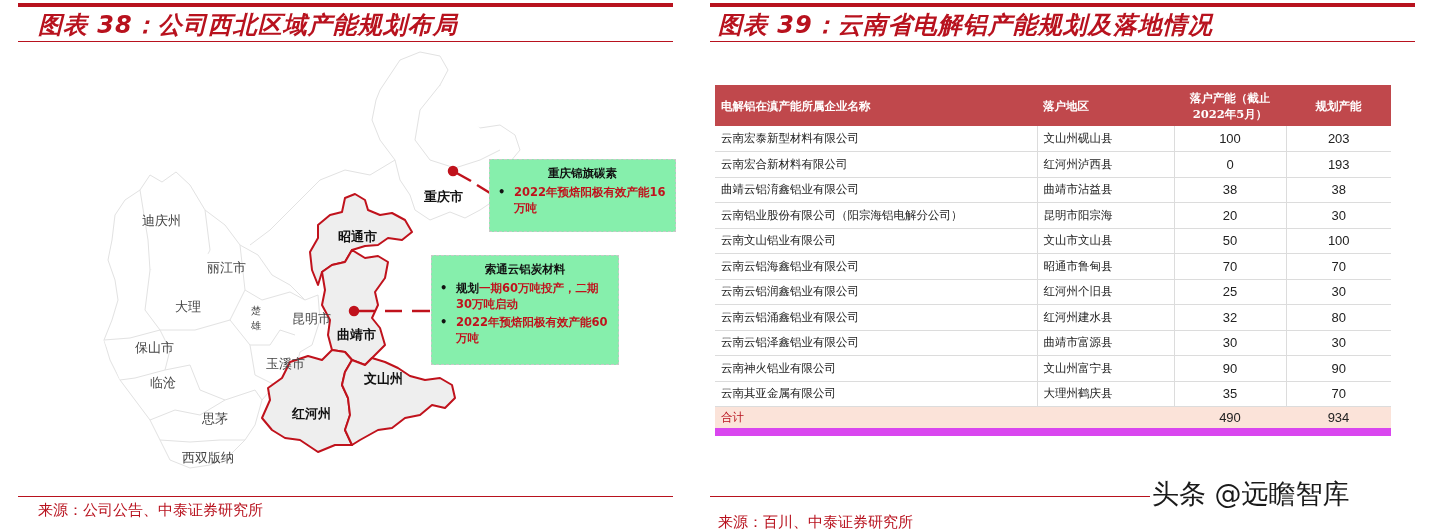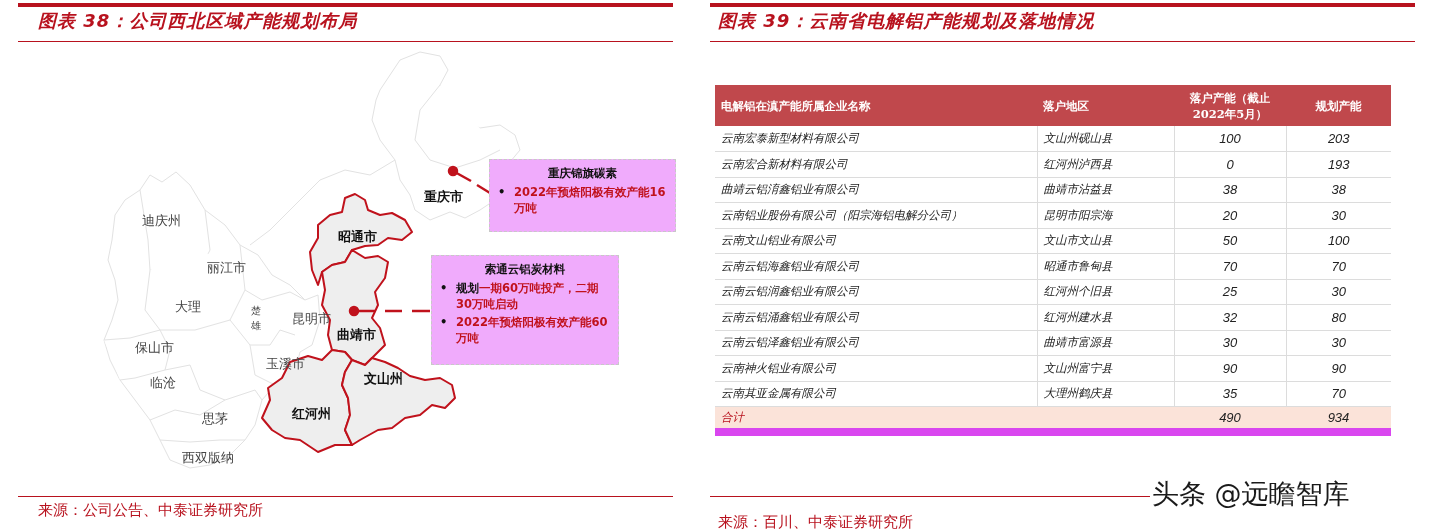--- a/index.html
+++ b/index.html
@@ -6,21 +6,21 @@
   html, body { width: 1434px; height: 532px; background: #ffffff; overflow: hidden; }
   body { position: relative; font-family: "DejaVu Serif", "Liberation Serif", serif; color: #222; }
 
   .panel { position: absolute; top: 0; height: 532px; }
   #panel-left { left: 0; width: 700px; }
   #panel-right { left: 700px; width: 734px; }
 
   .top-bar { position: absolute; top: 3px; height: 4px; background: #b8121e; }
   .title {
     position: absolute; top: 9px; font-family: "DejaVu Sans", "Liberation Sans", sans-serif;
-    font-weight: bold; font-style: italic; color: #b8121e; font-size: 18px; letter-spacing: 1px;
+    font-weight: bold; font-style: italic; color: #b8121e; font-size: 24px; letter-spacing: 1px;
     white-space: nowrap;
   }
   .title-rule { position: absolute; top: 41px; height: 1px; background: #b8121e; }
   .source-rule { position: absolute; top: 496px; height: 1px; background: #b8121e; }
   .source {
     position: absolute; top: 501px; font-size: 15px; color: #b8121e; white-space: nowrap;
     font-family: "DejaVu Serif", "Liberation Serif", serif;
   }
 
   
@@ -29,21 +29,21 @@
   #panel-left .title-rule { left: 18px; width: 655px; }
   #panel-left .source-rule { left: 18px; width: 655px; }
   #panel-left .source { left: 38px; text-align: center; }
 
   .map-svg { position: absolute; left: 0; top: 42px; width: 700px; height: 450px; }
   .map-label { position: absolute; font-size: 13px; color: #444; white-space: nowrap; }
   .map-label-bold { position: absolute; font-size: 13px; font-weight: bold; color: #111; white-space: nowrap; }
   .map-label-vert { position: absolute; font-size: 10px; color: #444; width: 12px; line-height: 15px; }
 
   .callout {
-    position: absolute; border: 1.5px dashed #c8c8c8; background: #f0abfc; padding: 6px 8px;
+    position: absolute; border: 1.5px dashed #c8c8c8; background: #86efac; padding: 6px 8px;
     font-family: "DejaVu Sans", "Liberation Sans", sans-serif; font-size: 11.5px; font-weight: bold;
   }
   .callout-title { text-align: center; color: #111; margin-bottom: 3px; font-family: "DejaVu Serif", serif; }
   .callout-item { display: flex; line-height: 16px; }
   .callout-item .bullet { width: 16px; flex-shrink: 0; color: #111; text-align: left; }
   .red { color: #c0121c; }
   .dark { color: #111; }
 
   
   #panel-right .top-bar { left: 10px; width: 705px; }
@@ -55,21 +55,21 @@
   .table-wrap { position: absolute; left: 15px; top: 85px; width: 676px; }
   table { width: 100%; border-collapse: collapse; table-layout: fixed; }
   thead tr { background: #c0484c; height: 41px; }
   th {
     color: #fff; font-size: 11.5px; font-weight: bold; text-align: left; padding: 0 6px;
     font-family: "DejaVu Serif", "Liberation Serif", serif; line-height: 16px;
   }
   th.center { text-align: center; }
   td {
     font-size: 11.5px; height: 25.5px; padding: 0 6px; border-bottom: 1px solid #dcdcdc;
-    color: #222; white-space: nowrap; font-style: italic;
+    color: #222; white-space: nowrap;
   }
   td.name { font-family: "DejaVu Serif", "Liberation Serif", serif; }
   td.region { font-family: "DejaVu Serif", "Liberation Serif", serif; border-left: 1px solid #dcdcdc; }
   td.num {
     text-align: center; font-family: "Liberation Sans", "DejaVu Sans", sans-serif; font-size: 13px;
     border-left: 1px solid #dcdcdc;
   }
   tr.total td { background: #fbe3d9; border-bottom: 8px solid #d946ef; border-left: none; }
   tr.total td.label { color: #b8121e; font-family: "DejaVu Serif", serif; }
 

